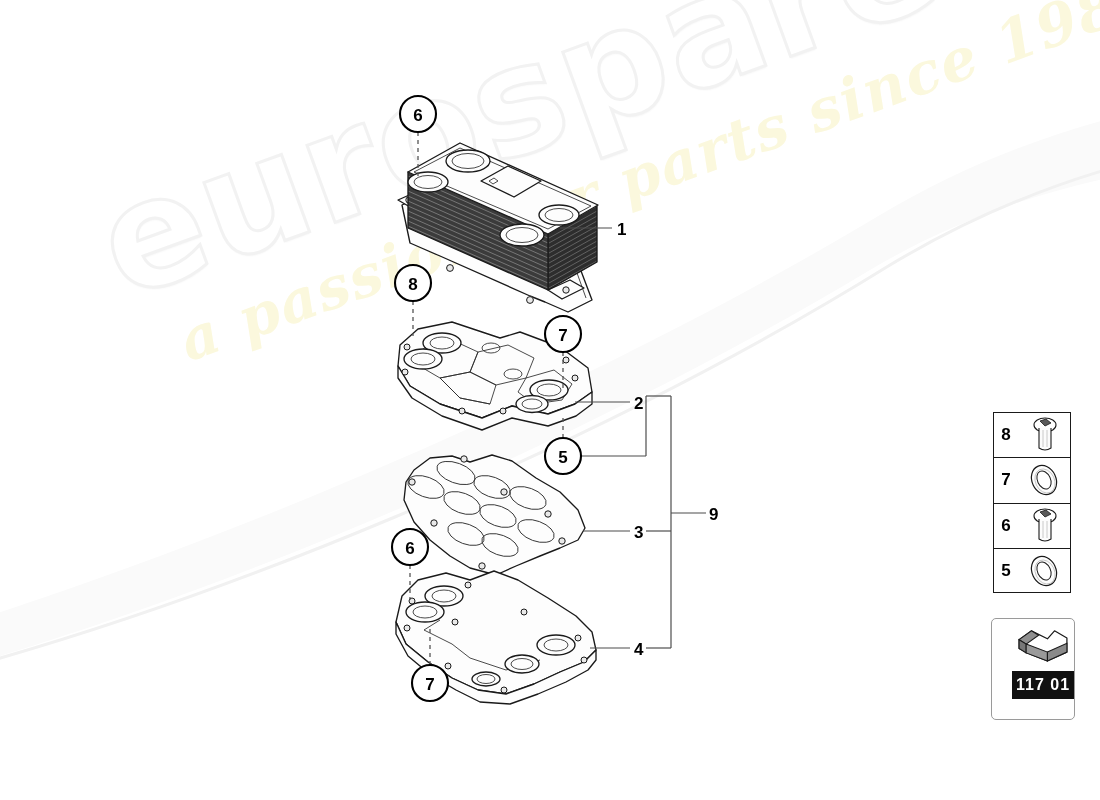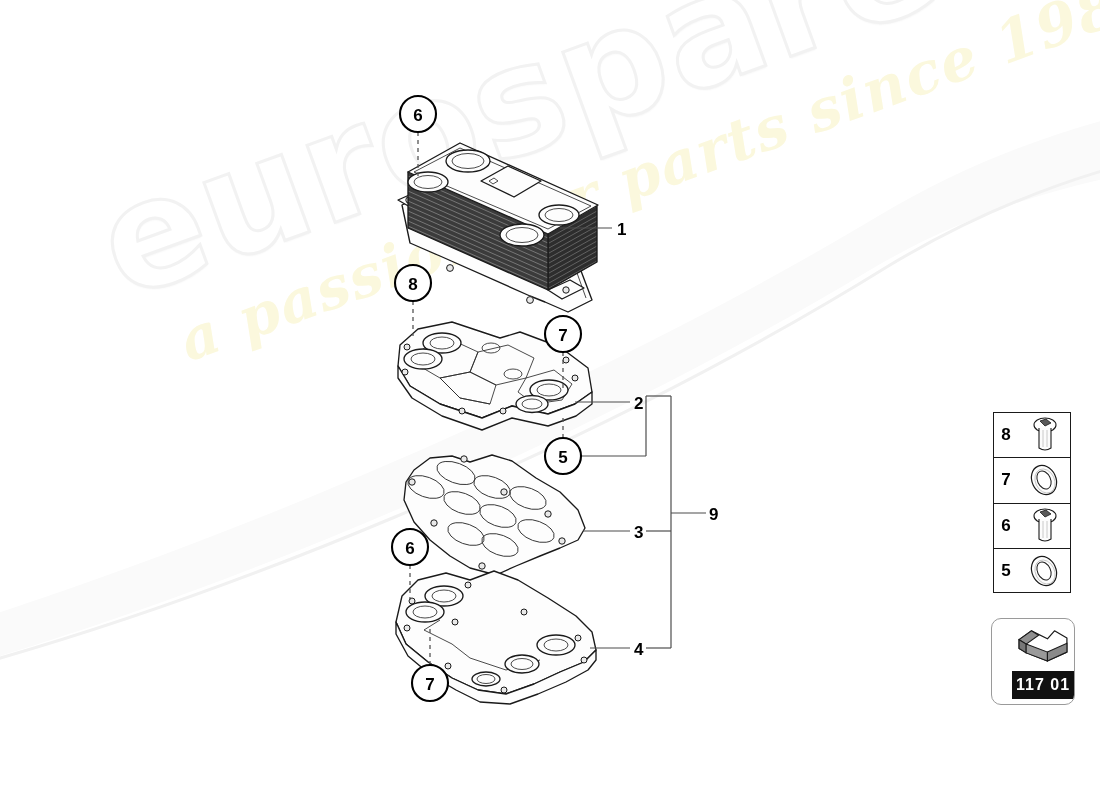--- a/index.html
+++ b/index.html
@@ -75,23 +75,23 @@
     width:24px;text-align:center;
     font-size:17px;font-weight:bold;color:#000;
     font-family:"Liberation Sans",sans-serif;
   }
   .legend-icon{flex:1;display:flex;align-items:center;justify-content:center;}
 
   
   .code-box{
     position:absolute;
     left:991px;top:618px;
-    width:84px;height:87px;
+    width:84px;height:102px;
     border:1.4px solid #9a9a9a;
-    border-radius:10px;
+    border-radius:5px;
     background:#fff;
     overflow:hidden;
     box-sizing:border-box;
     padding-left:20px;
   }
   .code-art{height:52px;display:flex;align-items:center;justify-content:center;}
   .code-label{
     height:28px;background:#111111;color:#ffffff;
     display:flex;align-items:center;justify-content:center;
     font-size:16px;font-weight:bold;letter-spacing:1px;

